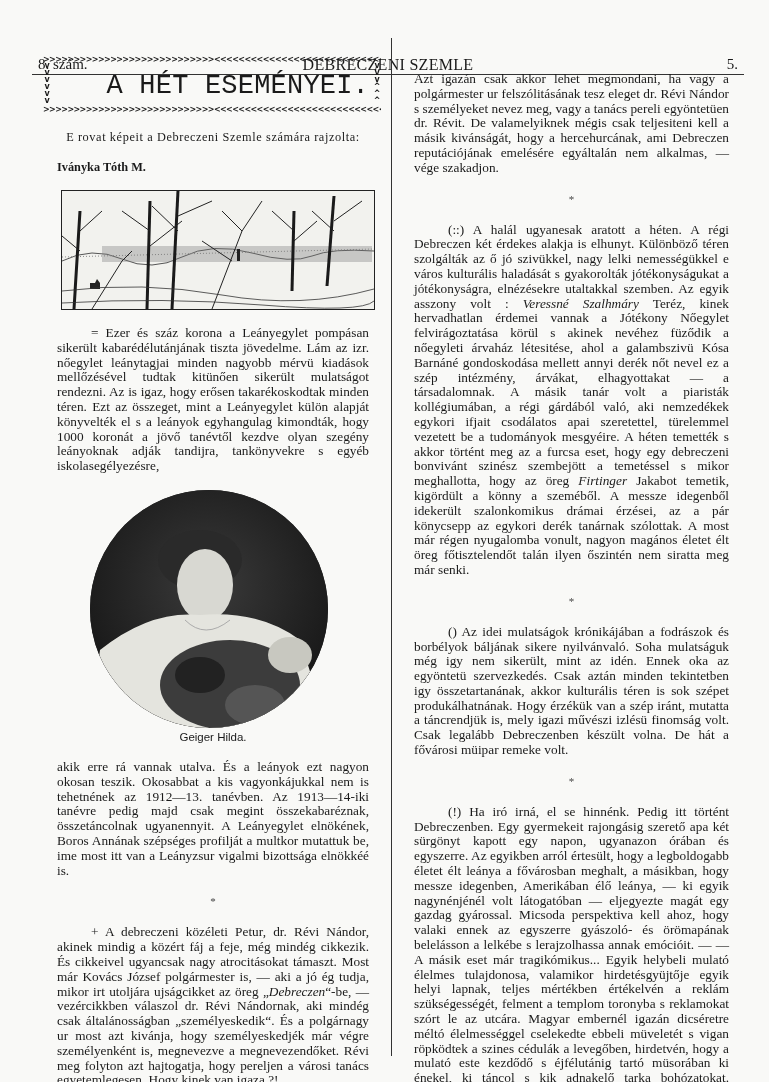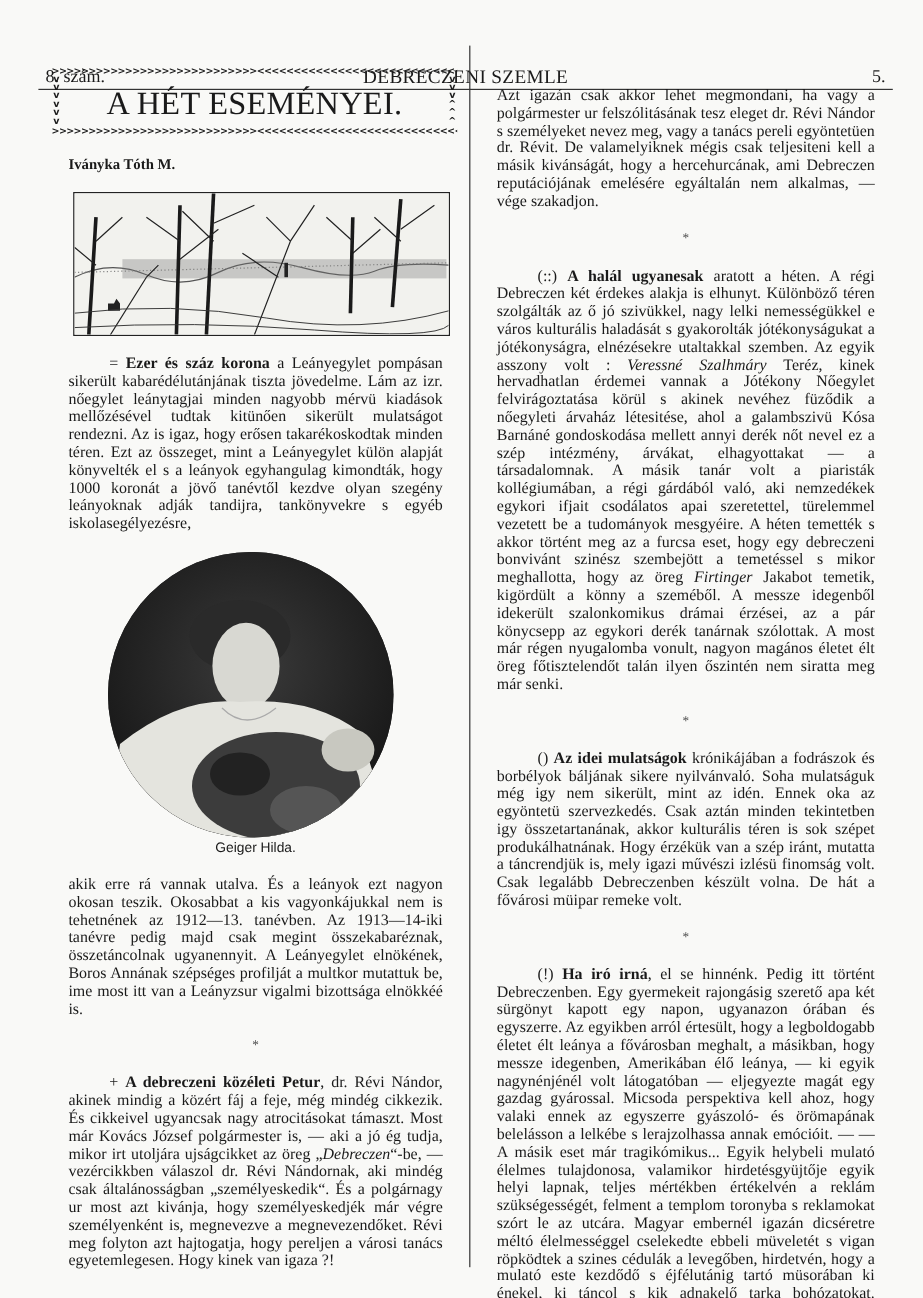--- a/index.html
+++ b/index.html
@@ -16,42 +16,42 @@
   .ph-left { position: absolute; left: 6px; top: 8px; font-size: 15px; font-family: "Liberation Serif", serif; }
   .ph-center { position: absolute; left: 0; right: 0; top: 8px; text-align: center; font-size: 16px; letter-spacing: 0.3px; font-family: "Liberation Serif", serif; }
   .ph-right { position: absolute; right: 6px; top: 8px; font-size: 15px; font-family: "Liberation Serif", serif; }
   .col-divider { position: absolute; left: 391px; top: 38px; width: 1px; height: 1018px; background: #333; }
   .col { position: absolute; top: 56px; font-family: "Liberation Serif", serif; font-size: 13.3px; line-height: 14.8px; text-align: justify; }
   .col-left { left: 41px; width: 344px; }
   .col-right { left: 398px; width: 347px; }
   .col p { margin: 16px; }
   .indent { text-indent: 34px; }
   .star { text-align: center !important; font-size: 11px; line-height: 15px; color: #444; }
-  b { font-weight: bold; }
+  b { font-weight: normal; }
   i { font-style: italic; }
 
   .title-box {
     position: relative; height: 58px; margin-left: 2px; width: 338px;
     border: 0; box-sizing: border-box;
   }
   .title-box .chev-row {
     position: absolute; left: 0; right: 0; height: 8px; font-size: 8px; line-height: 8px;
     letter-spacing: -0.6px; white-space: nowrap; overflow: hidden; font-family: "DejaVu Sans", sans-serif; font-weight: bold;
   }
   .title-box .chev-top { top: 0; }
   .title-box .chev-bot { bottom: 0; }
   .title-box .chev-col {
     position: absolute; top: 6px; bottom: 6px; width: 8px; font-size: 8px; line-height: 7px;
     font-family: "DejaVu Sans", sans-serif; font-weight: bold; overflow: hidden; text-align: center;
   }
   .chev-left { left: 0; }
   .chev-right { right: 0; }
   .title-text {
-    position: absolute; left: 12px; right: 12px; top: 15px; text-align: center;
-    font-family: Liberation Serif, serif; font-size: 27px; line-height: 30px; letter-spacing: 0.2px;
+    position: absolute; left: 12px; right: 12px; top: 15px; text-align: right;
+    font-family: Liberation Mono, monospace; font-size: 27px; line-height: 30px; letter-spacing: 0.2px;
   }
   .credit { text-align: center; font-size: 12.3px; margin-top: 8px; line-height: 14px; letter-spacing: 0.6px; }
   .credit-name { text-align: left; font-size: 12.3px; font-weight: bold; line-height: 14px; }
 
   .illustration {
     margin: 12px 0 0 20px; width: 312px; height: 118px; border: 1.5px solid #222; position: relative;
     background: #f4f4f0; overflow: hidden;
   }
   .caption { text-align: center !important; font-size: 12.5px; margin: 8px 0 3px 0; letter-spacing: 0.4px; }
   .portrait-wrap { height: 225px; position: relative; margin-top: 6px; }
@@ -73,20 +73,21 @@
 <div class="col-divider"></div>
 
 <div class="col col-left">
   <div class="title-box">
     <div class="chev-row chev-top">&gt;&gt;&gt;&gt;&gt;&gt;&gt;&gt;&gt;&gt;&gt;&gt;&gt;&gt;&gt;&gt;&gt;&gt;&gt;&gt;&gt;&gt;&gt;&gt;&gt;&gt;&gt;&gt;&lt;&lt;&lt;&lt;&lt;&lt;&lt;&lt;&lt;&lt;&lt;&lt;&lt;&lt;&lt;&lt;&lt;&lt;&lt;&lt;&lt;&lt;&lt;&lt;&lt;&lt;&lt;&lt;</div>
     <div class="chev-col chev-left">v<br>v<br>v<br>v<br>v<br>v</div>
     <div class="title-text">A HÉT ESEMÉNYEI.</div>
     <div class="chev-col chev-right">v<br>v<br>v<br>^<br>^<br>^</div>
     <div class="chev-row chev-bot">&gt;&gt;&gt;&gt;&gt;&gt;&gt;&gt;&gt;&gt;&gt;&gt;&gt;&gt;&gt;&gt;&gt;&gt;&gt;&gt;&gt;&gt;&gt;&gt;&gt;&gt;&gt;&gt;&lt;&lt;&lt;&lt;&lt;&lt;&lt;&lt;&lt;&lt;&lt;&lt;&lt;&lt;&lt;&lt;&lt;&lt;&lt;&lt;&lt;&lt;&lt;&lt;&lt;&lt;&lt;&lt;</div>
   </div>
+  <p class="credit">E rovat képeit a Debreczeni Szemle számára rajzolta:</p>
   <p class="credit-name">Iványka Tóth M.</p>
 
   <div class="illustration">
     <svg width="312" height="118" viewBox="0 0 312 118">
       <rect width="312" height="118" fill="#f2f2ee"></rect>
       <g stroke="#222" fill="none" stroke-width="1">
         <path d="M0 70 Q30 55 60 68 T120 66 T190 62 T250 65 T312 60" stroke="#555"></path>
         <path d="M0 66 L312 58" stroke="#888" stroke-dasharray="1 2"></path>
       </g>
       <g fill="#777">

